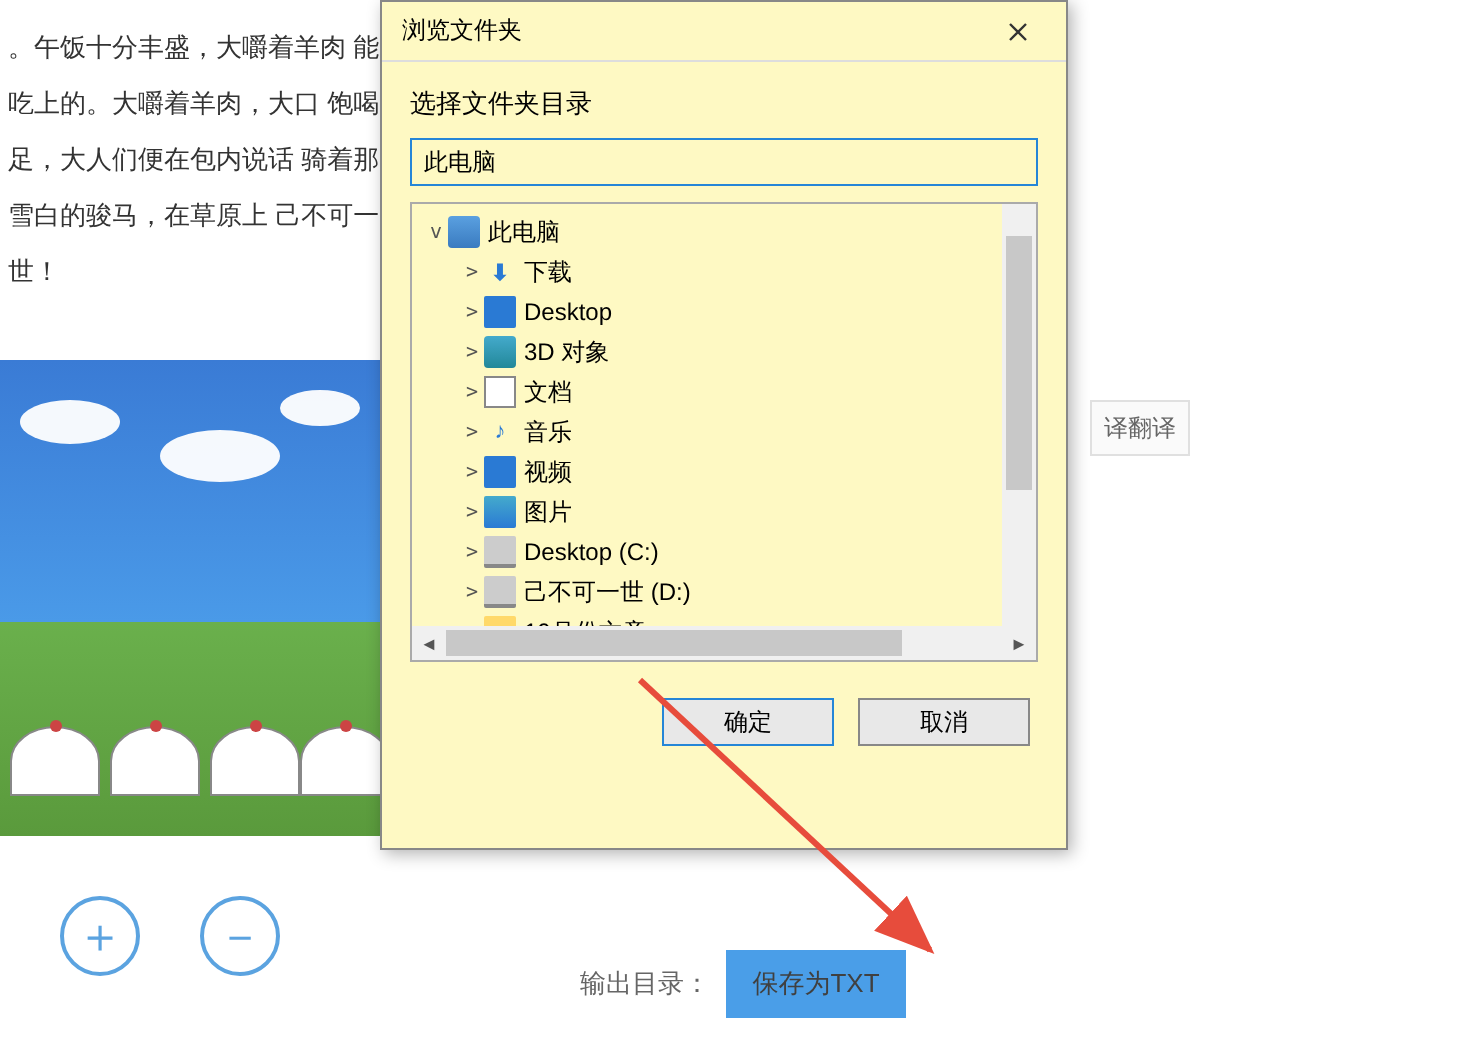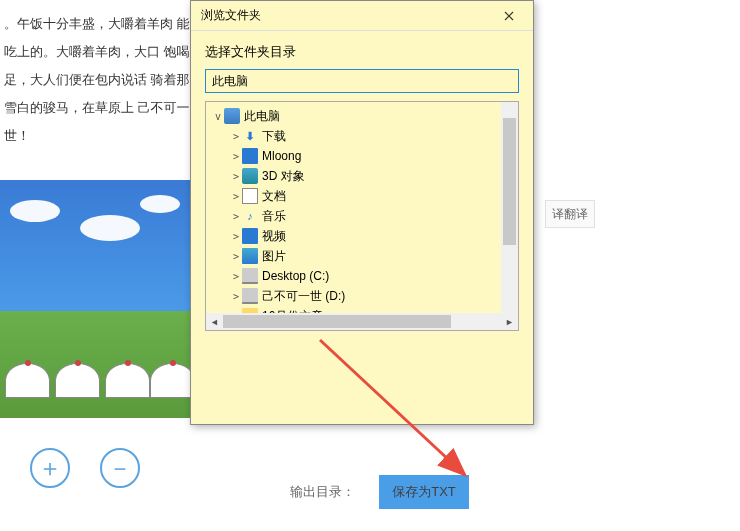--- a/index.html
+++ b/index.html
@@ -9,21 +9,21 @@
 .bg-image { position: absolute; left: 0; top: 180px; width: 190px; height: 238px; background: linear-gradient(to bottom, #3a7bd5 0%, #4a9ae8 55%, #6ab04c 55%, #5a9a3c 100%); overflow: hidden; }
 .cloud { position: absolute; background: #fff; border-radius: 50%; opacity: 0.95; }
 .yurt { position: absolute; bottom: 20px; width: 45px; height: 35px; background: #fff; border-radius: 50% 50% 0 0; border: 1px solid #888; }
 .yurt::before { content:""; position:absolute; left:50%; top:-4px; width:6px; height:6px; background:#c44; transform:translateX(-50%); border-radius:50%; }
 
 .zoom-controls { position: absolute; left: 30px; top: 448px; display: flex; gap: 30px; }
 .zoom-btn { width: 40px; height: 40px; border: 2px solid #5ba3e0; border-radius: 50%; display: flex; align-items: center; justify-content: center; color: #5ba3e0; font-size: 24px; cursor: pointer; background: #fff; }
 
 .side-btn { position: absolute; right: 145px; top: 200px; width: 50px; height: 28px; border: 1px solid #e0e0e0; font-size: 12px; color: #666; display: flex; align-items: center; justify-content: flex-end; padding-right: 6px; background: #fafafa; }
 
-.output-row { position: absolute; left: 290px; top: 475px; display: flex; align-items: center; gap: 24px; }
+.output-row { position: absolute; left: 290px; top: 475px; display: flex; align-items: center; gap: 8px; }
 .output-label { font-size: 13px; color: #666; }
 .output-wrap { display: flex; border: 3px solid #e74c3c; padding: 4px; }
 .output-path { width: 180px; height: 30px; border: 1px solid #bbb; font-size: 12px; color: #888; padding: 0 8px; display: flex; align-items: center; }
 .output-browse { width: 36px; height: 30px; border: 1px solid #bbb; border-left: none; display: flex; align-items: center; justify-content: center; color: #666; cursor: pointer; background: #fff; }
 .save-btn { width: 90px; height: 34px; background: #4a9ee8; color: #404040; font-size: 13px; display: flex; align-items: center; justify-content: center; cursor: pointer; border: none; }
 
 
 .dialog { position: absolute; left: 190px; top: 0; width: 344px; height: 425px; background: #fef9c3; border: 1px solid #888; box-shadow: 2px 2px 8px rgba(0,0,0,0.3); display: flex; flex-direction: column; }
 .titlebar { height: 30px; display: flex; align-items: center; justify-content: space-between; padding: 0 4px 0 10px; font-size: 12px; border-bottom: 1px solid #ddd; }
 .close-x { width: 40px; height: 26px; display: flex; align-items: center; justify-content: center; cursor: pointer; font-size: 14px; }
@@ -110,21 +110,21 @@
           <span>此电脑</span>
         </div>
         <div class="tree-item" style="padding-left: 24px;">
           <span class="arrow">&gt;</span>
           <span class="ticon i-dl">⬇</span>
           <span>下载</span>
         </div>
         <div class="tree-item" style="padding-left: 24px;">
           <span class="arrow">&gt;</span>
           <span class="ticon i-desk"></span>
-          <span>Mloong</span>
+          <span>Desktop</span>
         </div>
         <div class="tree-item" style="padding-left: 24px;">
           <span class="arrow">&gt;</span>
           <span class="ticon i-3d"></span>
           <span>3D 对象</span>
         </div>
         <div class="tree-item" style="padding-left: 24px;">
           <span class="arrow">&gt;</span>
           <span class="ticon i-doc"></span>
           <span>文档</span>
@@ -165,20 +165,24 @@
       </div>
     <div class="hscroll">
       <div class="hscroll-btn">◄</div>
       <div class="hscroll-track">
           <div class="hscroll-thumb"></div>
         </div>
       <div class="hscroll-btn">►</div>
     </div>
   </div>
 
+  <div class="dlg-buttons">
+    <button class="dlg-btn ok">确定</button>
+    <button class="dlg-btn">取消</button>
+  </div>
 </div>
 
 <svg class="arrow-svg" width="230" height="170">
   <defs>
       <marker id="ah" markerWidth="12" markerHeight="12" refX="9" refY="4" orient="auto">
         <path d="M0,0 L10,4 L0,8 z" fill="#e74c3c"></path>
       </marker>
     </defs>
   <line x1="10" y1="10" x2="155" y2="145" stroke="#e74c3c" stroke-width="3" marker-end="url(#ah)"></line>
 </svg>

